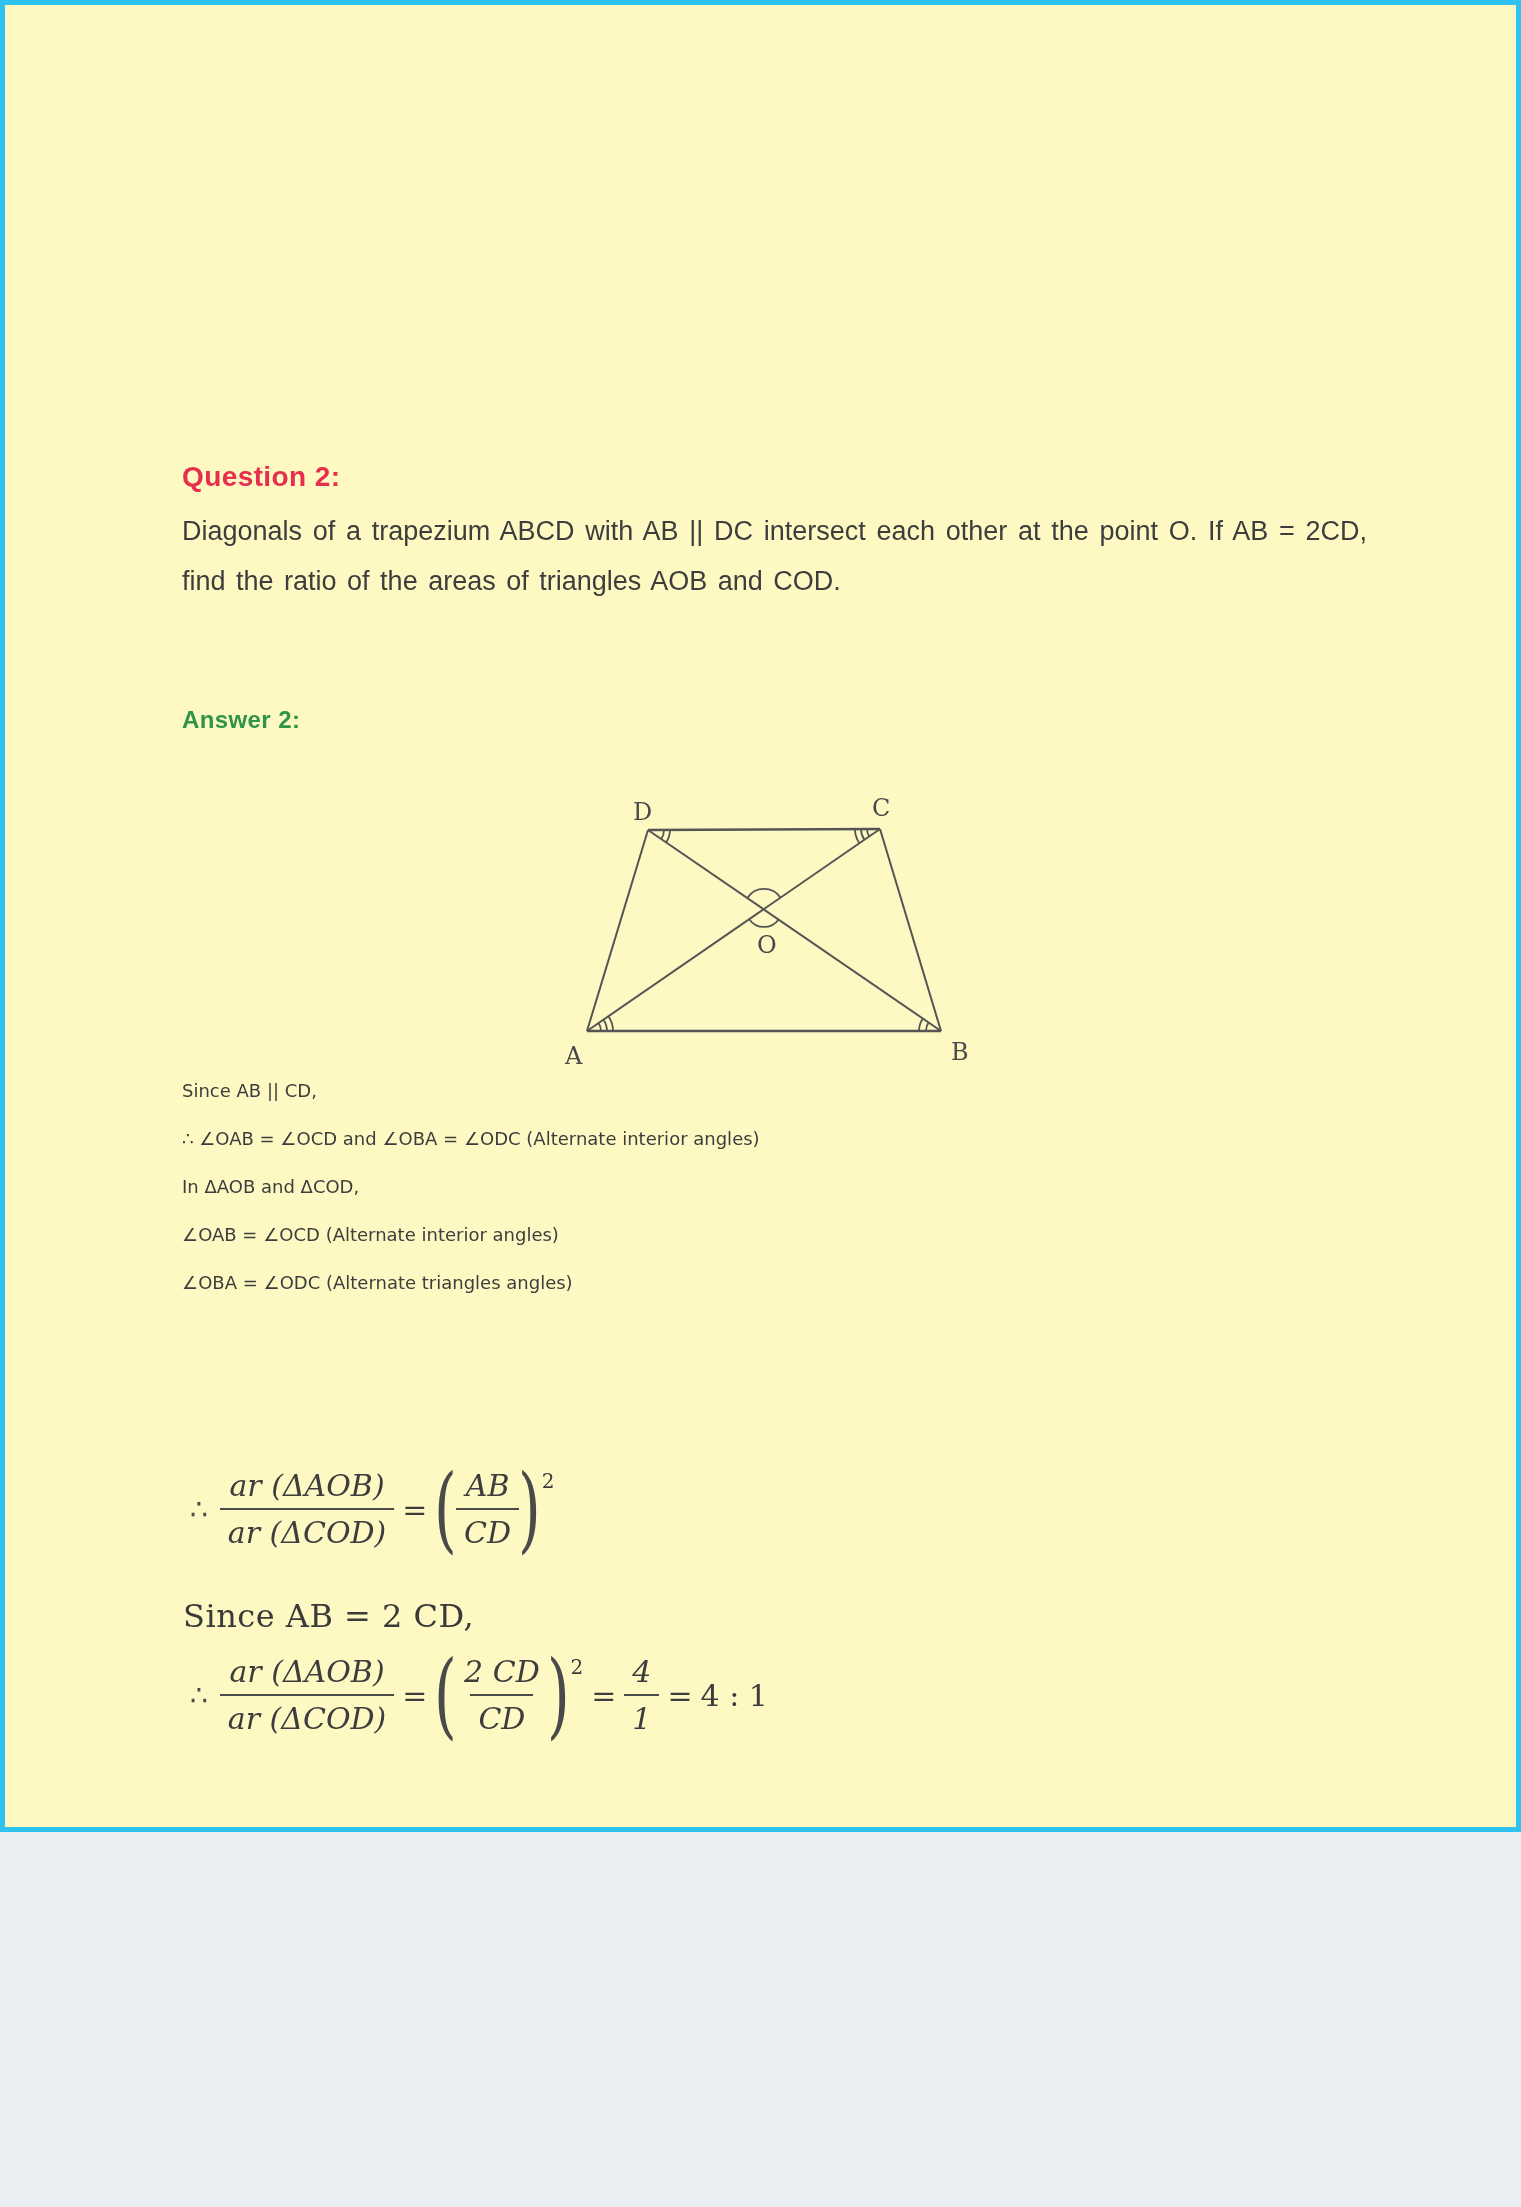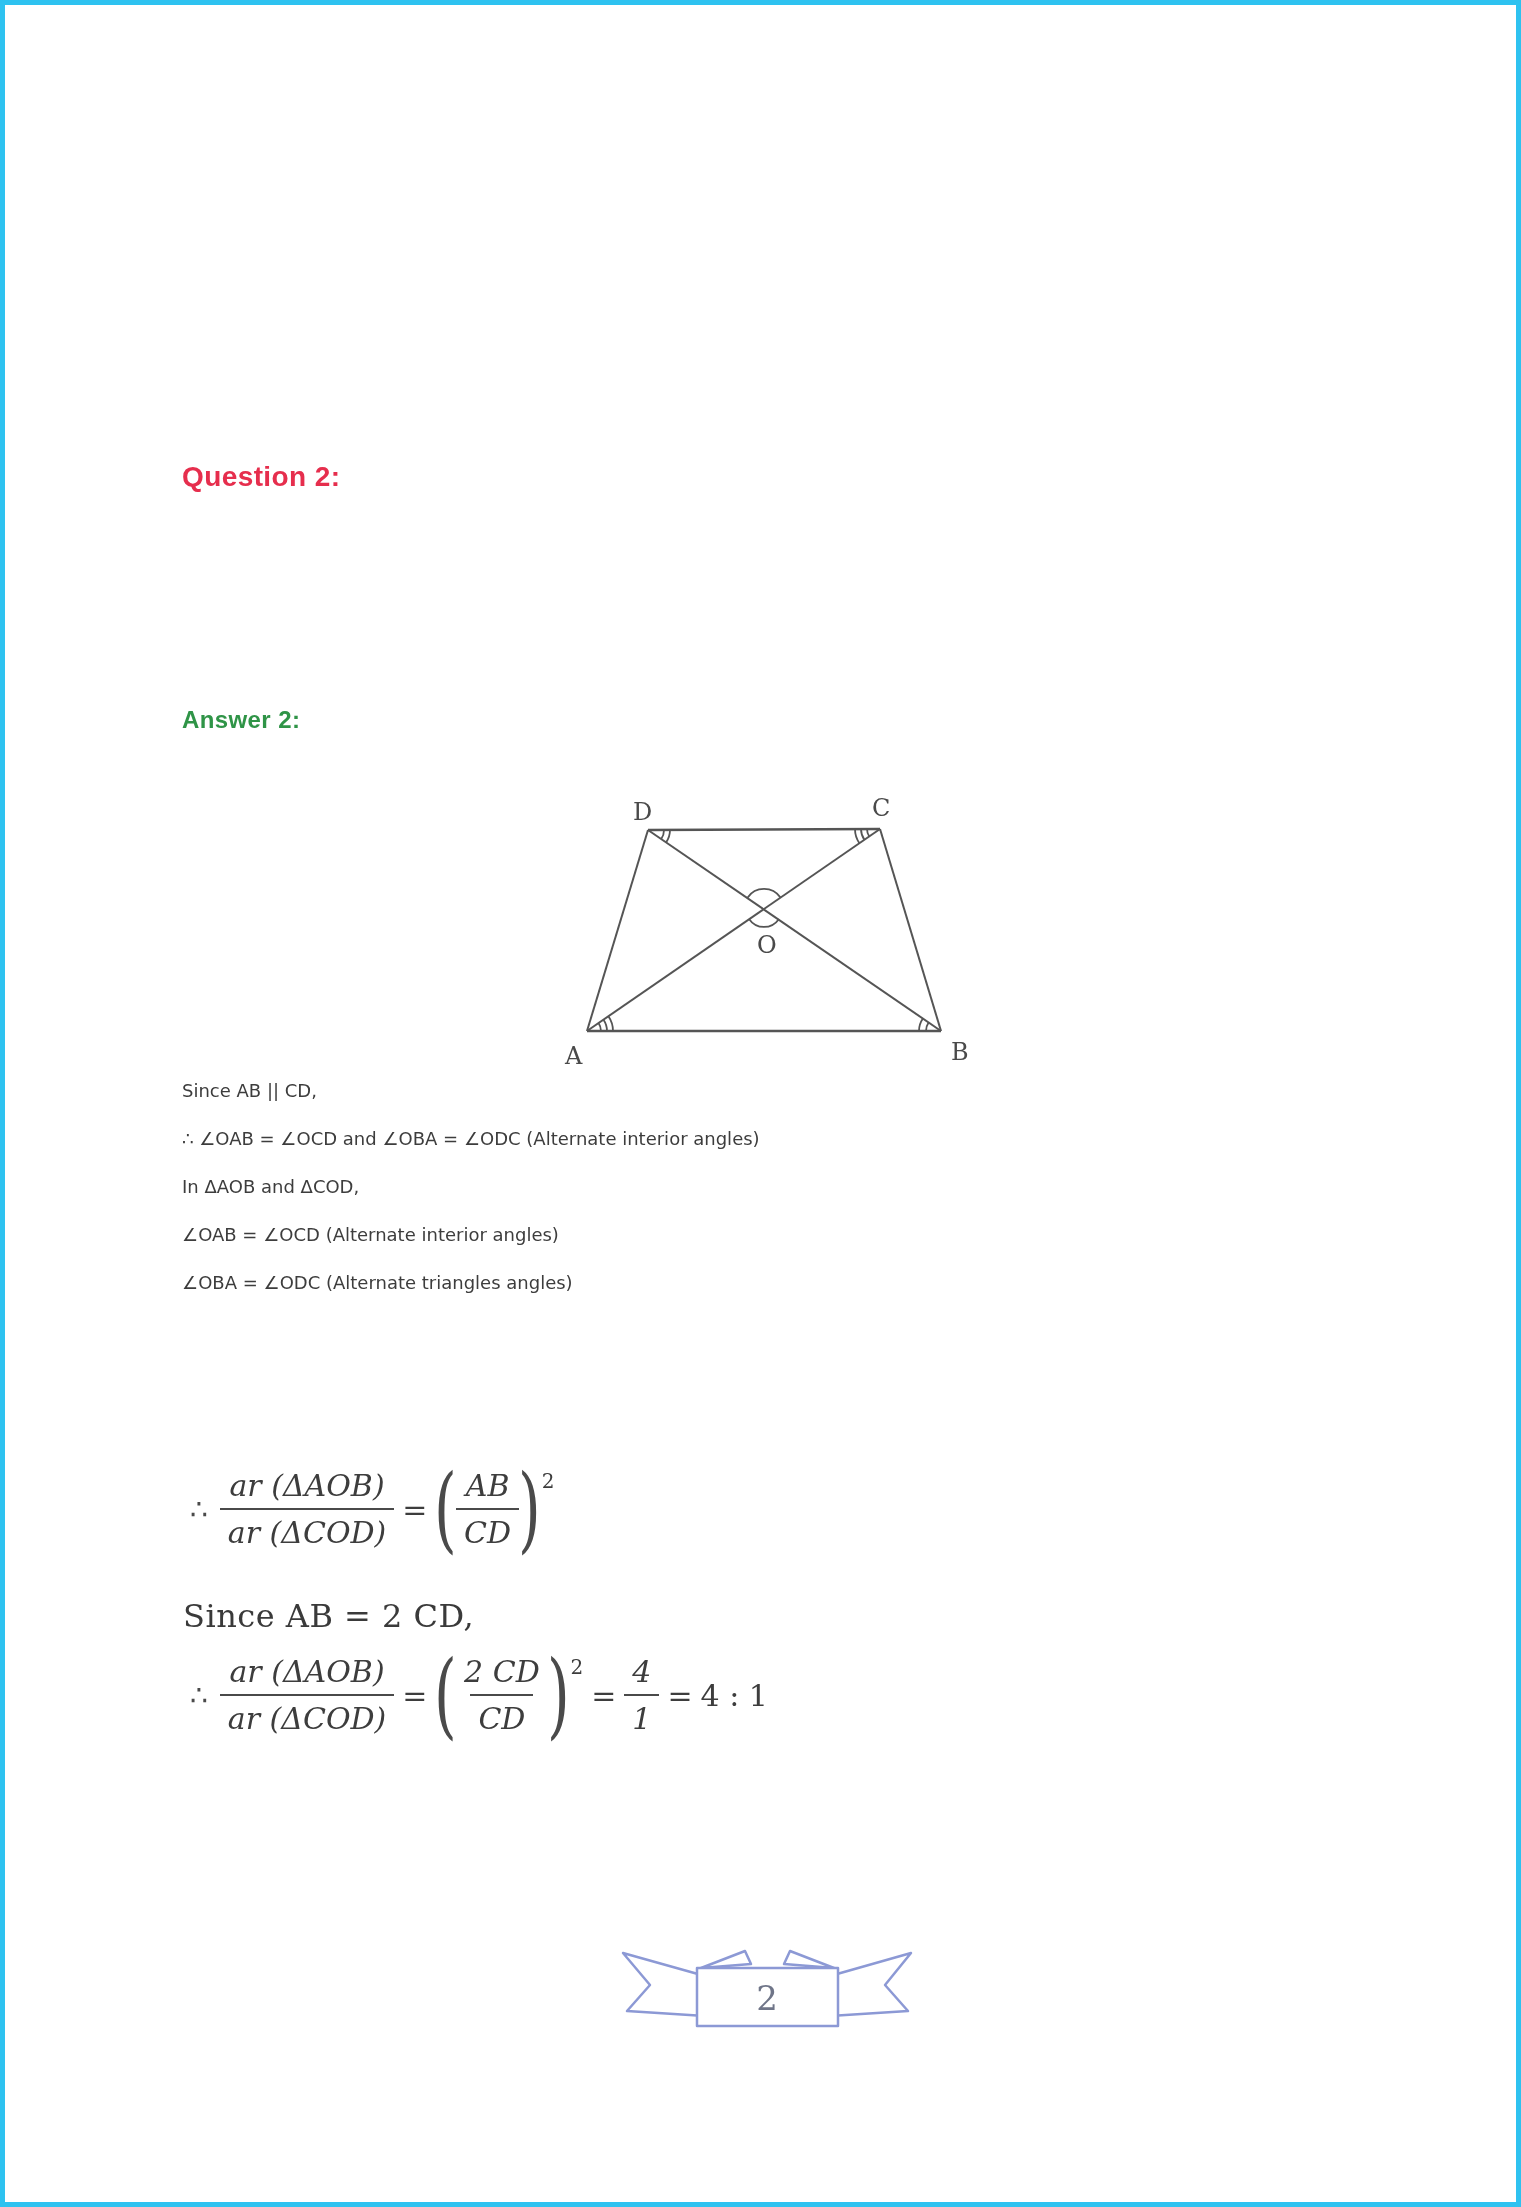--- a/index.html
+++ b/index.html
@@ -1,19 +1,19 @@
 <!DOCTYPE html>
 <html><head>
 <meta charset="utf-8">
 <style>
   html,body{margin:0;padding:0;background:#e8eef2;}
   .page{
     position:relative;
-    width:1521px;height:2207px;
-    background:#ffffff;
+    width:1521px;height:1832px;
+    background:#fef9c3;
     border:5px solid #2ec2f0;
     box-sizing:border-box;
     overflow:hidden;
     font-family:"Liberation Sans",sans-serif;
   }
   .q-heading{
     position:absolute;left:177px;top:456px;
     font-size:28px;font-weight:bold;color:#e62e4d;
     letter-spacing:.4px;
   }
@@ -73,20 +73,21 @@
     font-size:34px;fill:#6f7588;
   }
 </style>
 </head>
 <body>
 
 <div class="page">
 
   <div class="q-heading">Question 2:</div>
 
+  <div class="q-text">Diagonals of a trapezium ABCD with AB || DC intersect each other at the point O. If AB = 2CD, find the ratio of the areas of triangles AOB and COD.</div>
 
   <div class="a-heading">Answer 2:</div>
 
   <svg class="diagram" width="460" height="300" viewBox="0 0 460 300">
 
     <line x1="103" y1="42" x2="335" y2="41" stroke-width="2.4"></line>
     <line x1="42" y1="243" x2="396" y2="243" stroke-width="2.4"></line>
     <line x1="42" y1="243" x2="103" y2="42" stroke-width="2"></line>
     <line x1="396" y1="243" x2="335" y2="41" stroke-width="2"></line>
 

